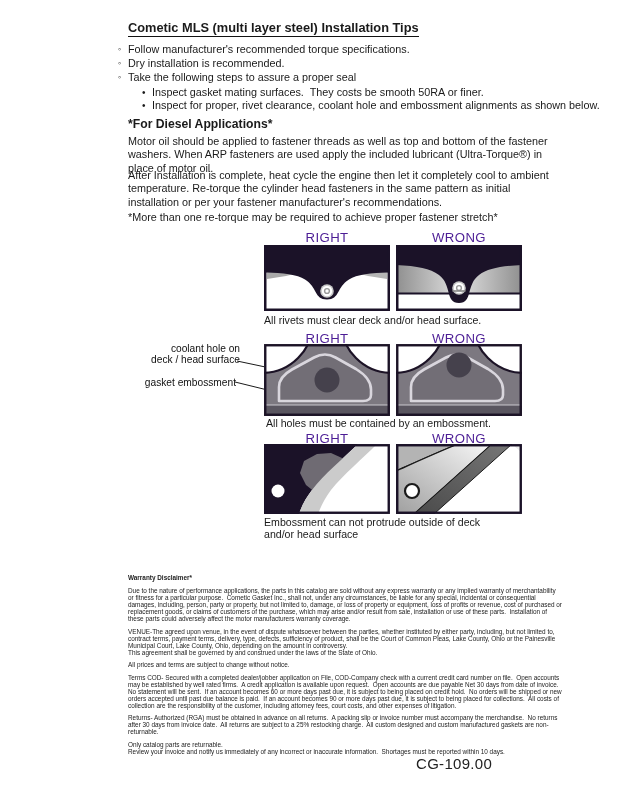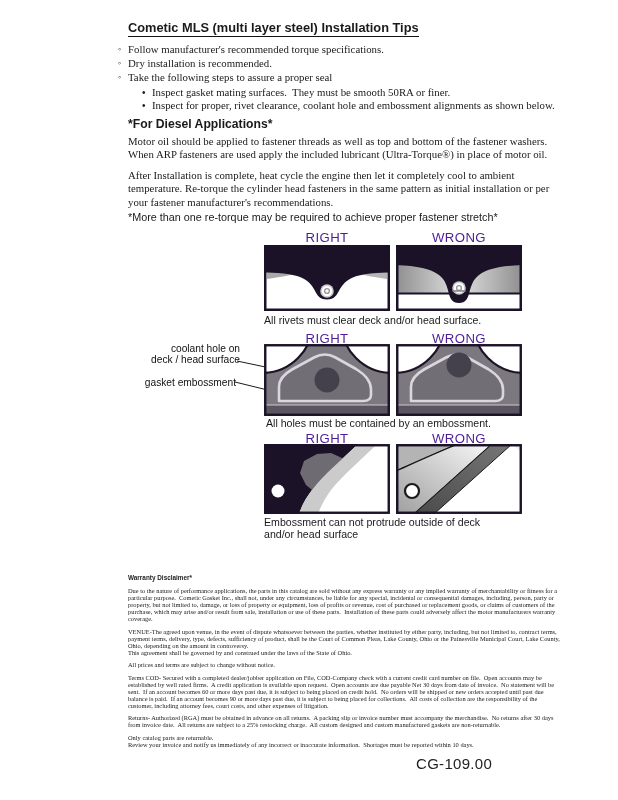--- a/index.html
+++ b/index.html
@@ -6,21 +6,21 @@
   .page {
     position: relative;
     width: 618px; height: 800px;
     background:#ffffff;
     font-family: "Liberation Sans", sans-serif;
     color:#1a1a1a;
     overflow: hidden;
     margin-left: 28px;
   }
   .abs { position:absolute; }
-  .pre { white-space: pre-wrap; font-family: Liberation Serif, serif; }
+  .pre { white-space: pre-wrap; }
 
   .title {
     left:100px; top:20px;
     font-size:12.8px; font-weight:bold;
     border-bottom:1.6px solid #111;
     padding-bottom:1px;
     display:inline-block;
   }
   .tips { left:90px; top:43px; font-size:10.8px; line-height:13.2px; }
   .tip-row { display:flex; align-items:flex-start; }
@@ -63,21 +63,21 @@
     <div class="tip-row lvl1">
         <span class="glyph"></span>
         <span class="pre">Dry installation is recommended.</span>
       </div>
     <div class="tip-row lvl1">
         <span class="glyph"></span>
         <span class="pre">Take the following steps to assure a proper seal</span>
       </div>
     <div class="tip-row lvl2">
         <span class="glyph"></span>
-        <span class="pre">Inspect gasket mating surfaces.  They must be smooth 50RA or finer.</span>
+        <span class="pre">Inspect gasket mating surfaces.  They costs be smooth 50RA or finer.</span>
       </div>
     <div class="tip-row lvl2">
         <span class="glyph"></span>
         <span class="pre">Inspect for proper, rivet clearance, coolant hole and embossment alignments as shown below.</span>
       </div>
   </div>
 
   <div class="abs diesel-h">*For Diesel Applications*</div>
   <div class="abs body-p p2 pre">After Installation is complete, heat cycle the engine then let it completely cool to ambient temperature. Re-torque the cylinder head fasteners in the same pattern as initial installation or per your fastener manufacturer's recommendations.</div>
   <div class="abs body-p p1 pre">Motor oil should be applied to fastener threads as well as top and bottom of the fastener washers. When ARP fasteners are used apply the included lubricant (Ultra-Torque®) in place of motor oil.</div>

